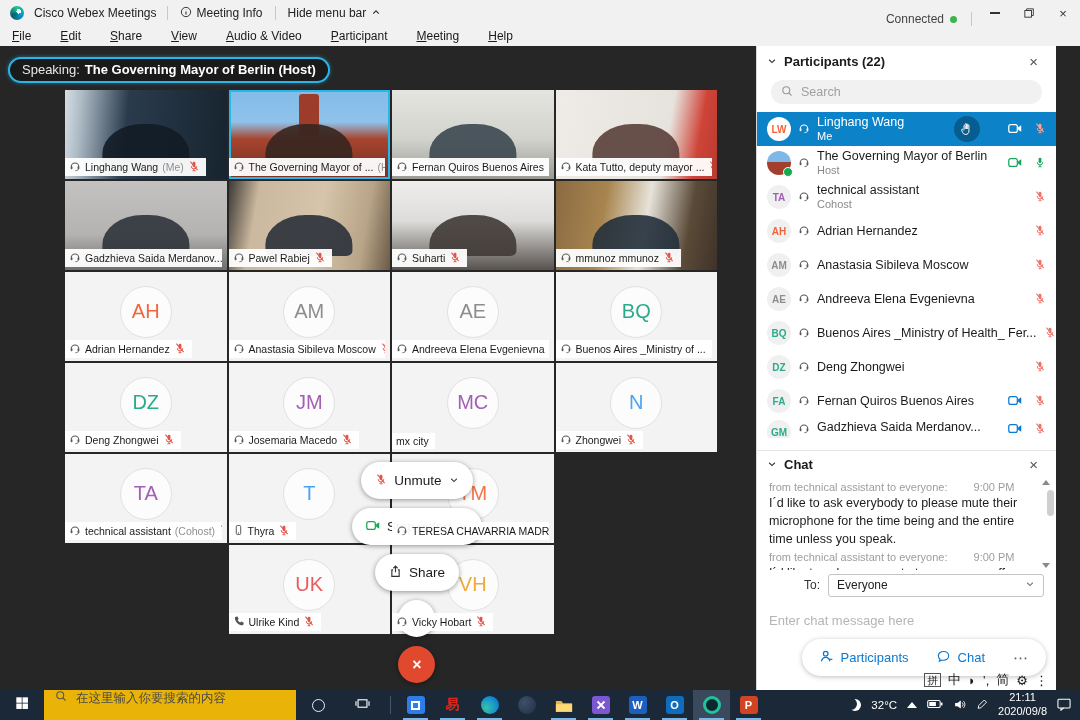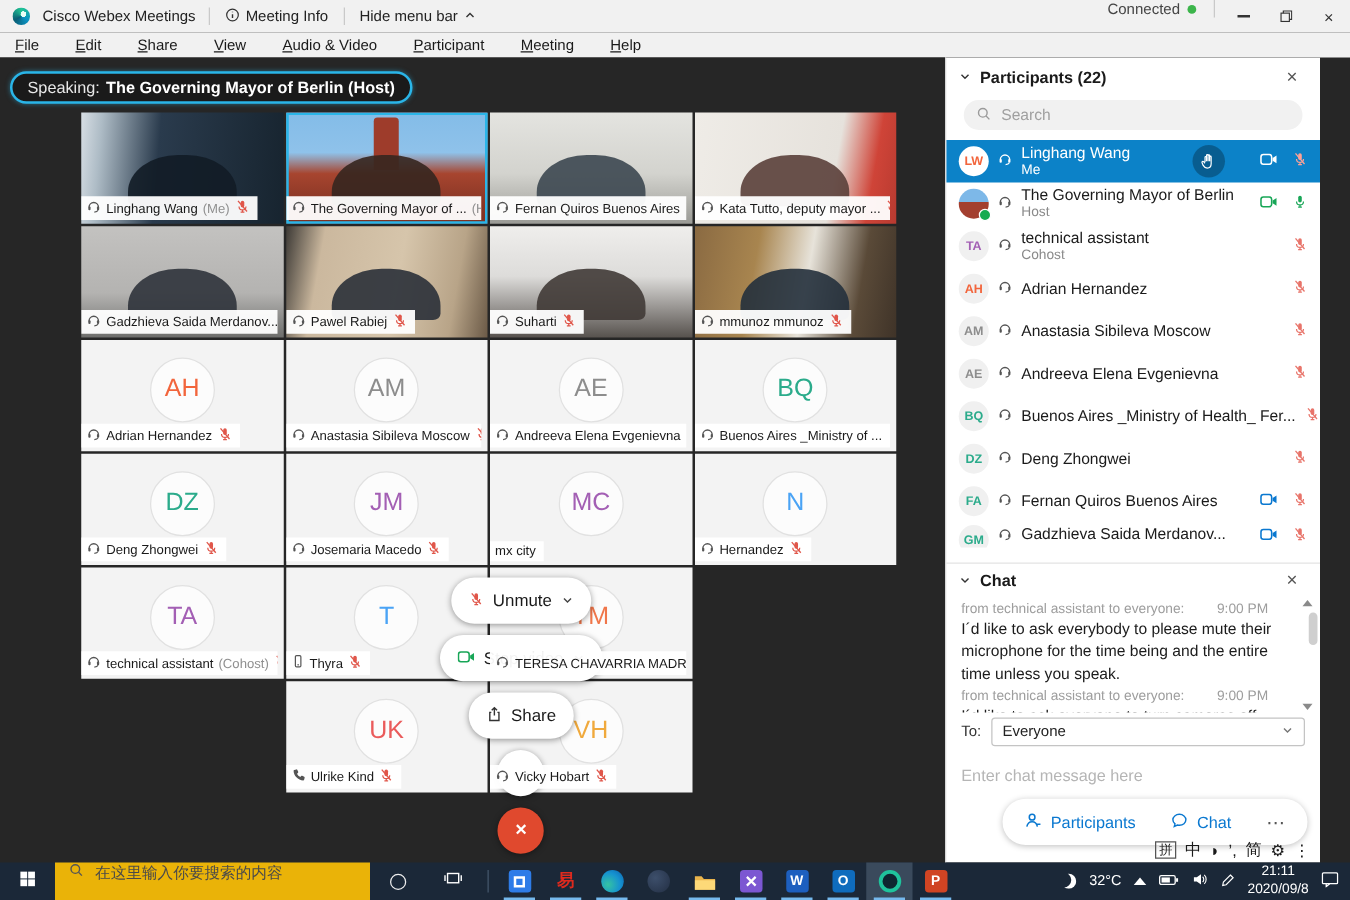--- a/index.html
+++ b/index.html
@@ -9,21 +9,21 @@
 
   
   .titlebar{position:absolute;top:0;left:0;right:0;height:26px;background:#f1f1f1;
             display:flex;align-items:center;gap:10px;padding-left:10px;font-size:12px;color:#222;}
   .wx-logo{width:14px;height:14px;border-radius:50%;
            background:radial-gradient(circle at 62% 38%, #eafff6 0 18%, transparent 19%),
                       conic-gradient(#21c493,#0b93c4,#0a5e74,#21c493);}
   .tb-sep{width:1px;height:14px;background:#c9c9c9;}
   .tb-item{display:flex;align-items:center;gap:5px;background:none;border:0;font-size:12px;color:#222;
            font-family:inherit;padding:0 2px;cursor:default;}
-  .tb-right{margin-left:auto;display:flex;align-items:flex-start;gap:0;height:100%;}
+  .tb-right{margin-left:auto;display:flex;align-items:flex-end;gap:0;height:100%;}
   .conn{display:flex;align-items:center;gap:6px;color:#444;margin-right:14px;}
   .conn-dot{width:7px;height:7px;border-radius:50%;background:#3cb54b;}
   .tb-vline{width:1px;height:14px;background:#c9c9c9;margin-right:6px;}
   .winbtn{width:34px;height:26px;display:flex;align-items:center;justify-content:center;color:#333;
           background:none;border:0;font-size:13px;}
   .minline{width:10px;height:1.4px;background:#333;display:block;}
 
   
   .menubar{position:absolute;top:26px;left:0;right:0;height:20px;background:#f1f1f1;display:flex;
            align-items:center;gap:29px;padding-left:12px;font-size:12px;color:#1a1a1a;}
@@ -93,21 +93,21 @@
   .c-body{position:relative;flex:0 0 92px;padding:0 24px 0 12px;overflow:hidden;}
   .msg-meta{display:flex;gap:26px;font-size:11px;color:#9d9d9d;margin:3px 0 2px;}
   .msg-body{font-size:12.5px;color:#1c1c1c;line-height:1.42;}
   .msg-clip{height:9px;overflow:hidden;}
   .c-scroll{position:absolute;top:2px;right:4px;bottom:2px;width:12px;display:flex;
          flex-direction:column;align-items:center;justify-content:space-between;}
   .arr-up,.arr-dn{width:0;height:0;border-left:4px solid transparent;border-right:4px solid transparent;}
   .arr-up{border-bottom:5px solid #8a8a8a;}
   .arr-dn{border-top:5px solid #8a8a8a;}
   .c-thumb{position:absolute;top:12px;right:2px;width:7px;height:26px;border-radius:4px;background:#cfcfcf;}
-  .c-to{flex:0 0 30px;display:flex;align-items:center;gap:8px;padding:0 12px;font-size:12px;color:#333;}
+  .c-to{flex:0 0 30px;display:flex;align-items:center;gap:8px;padding:0 12px;font-size:12px;color:#333;margin-left:35px;}
   .c-select{flex:1;height:23px;border:1px solid #c4c4c4;border-radius:3px;display:flex;align-items:center;
          justify-content:space-between;padding:0 8px;color:#222;background:#fff;}
   .c-input{flex:1;padding:13px 12px;font-size:13px;color:#b5b5b5;}
 
   
   .controls-left{position:absolute;left:352px;bottom:7px;display:flex;gap:9px;align-items:center;flex-direction:column;}
   .ctl-pill{height:37px;border-radius:19px;background:#fff;box-shadow:0 1px 5px rgba(0,0,0,.4);
          display:flex;align-items:center;gap:7px;padding:0 14px;font-size:13.5px;color:#1a1a1a;
          border:0;font-family:inherit;}
   .ctl-circle{width:37px;height:37px;border-radius:50%;background:#fff;border:0;
@@ -446,21 +446,21 @@
         </div>
         <div class="tile avatar" style="--torso:">
           <span class="init-circle" style="color:#4aa3f5">N</span>
     <span class="namebar">
             <span><svg width="12" height="12" viewBox="0 0 16 16">
                 <path d="M3 9a5 5 0 0 1 10 0" fill="none" stroke="#555" stroke-width="1.5"></path>
                 <rect x="2.2" y="8.3" width="2.4" height="4" rx="1.1" fill="#555"></rect>
                 <rect x="11.4" y="8.3" width="2.4" height="4" rx="1.1" fill="#555"></rect>
                 <path d="M12.6 12.3c-.6 1.4-2.4 1.9-4 1.9" fill="none" stroke="#555" stroke-width="1.2"></path>
               </svg></span>
-            <span>Hernandez</span>
+            <span>Zhongwei</span>
             <span><svg width="12" height="12" viewBox="0 0 16 16">
                 <rect x="6.1" y="2.2" width="3.8" height="7.2" rx="1.9" fill="#e0564a"></rect>
                 <path d="M4.3 8.2a3.7 3.7 0 0 0 7.4 0" fill="none" stroke="#e0564a" stroke-width="1.3"></path>
                 <path d="M8 12v2.1M6 14.3h4" stroke="#e0564a" stroke-width="1.3"></path>
                 <path d="M3.2 2.2 12.8 13.6" stroke="#e0564a" stroke-width="1.4"></path>
               </svg></span>
           </span>
         </div>
         <div class="tile avatar" style="--torso:">
           <span class="init-circle" style="color:#a35fb4">TA</span>

